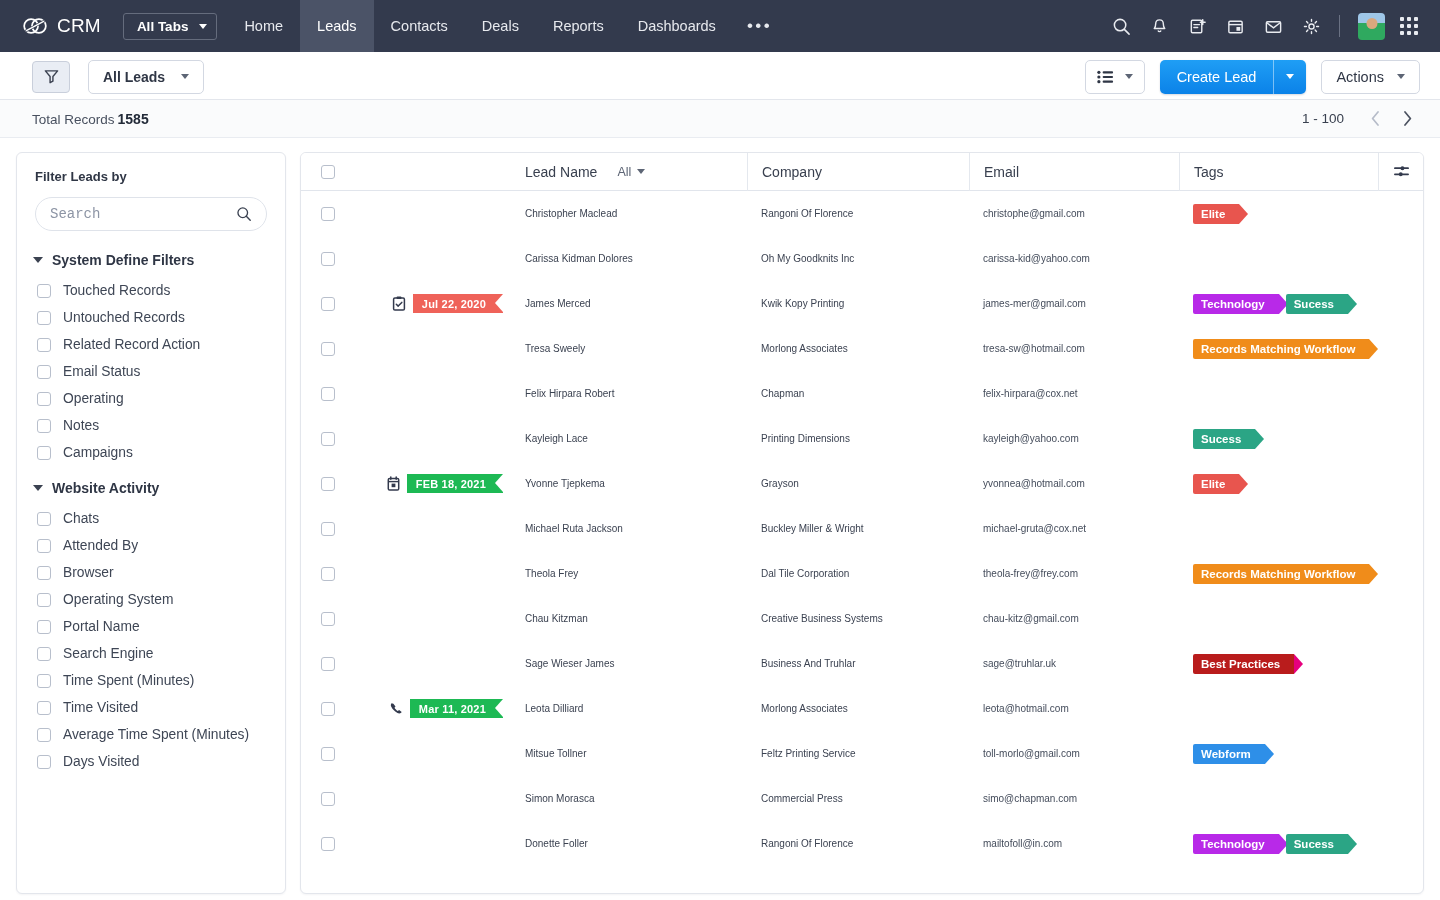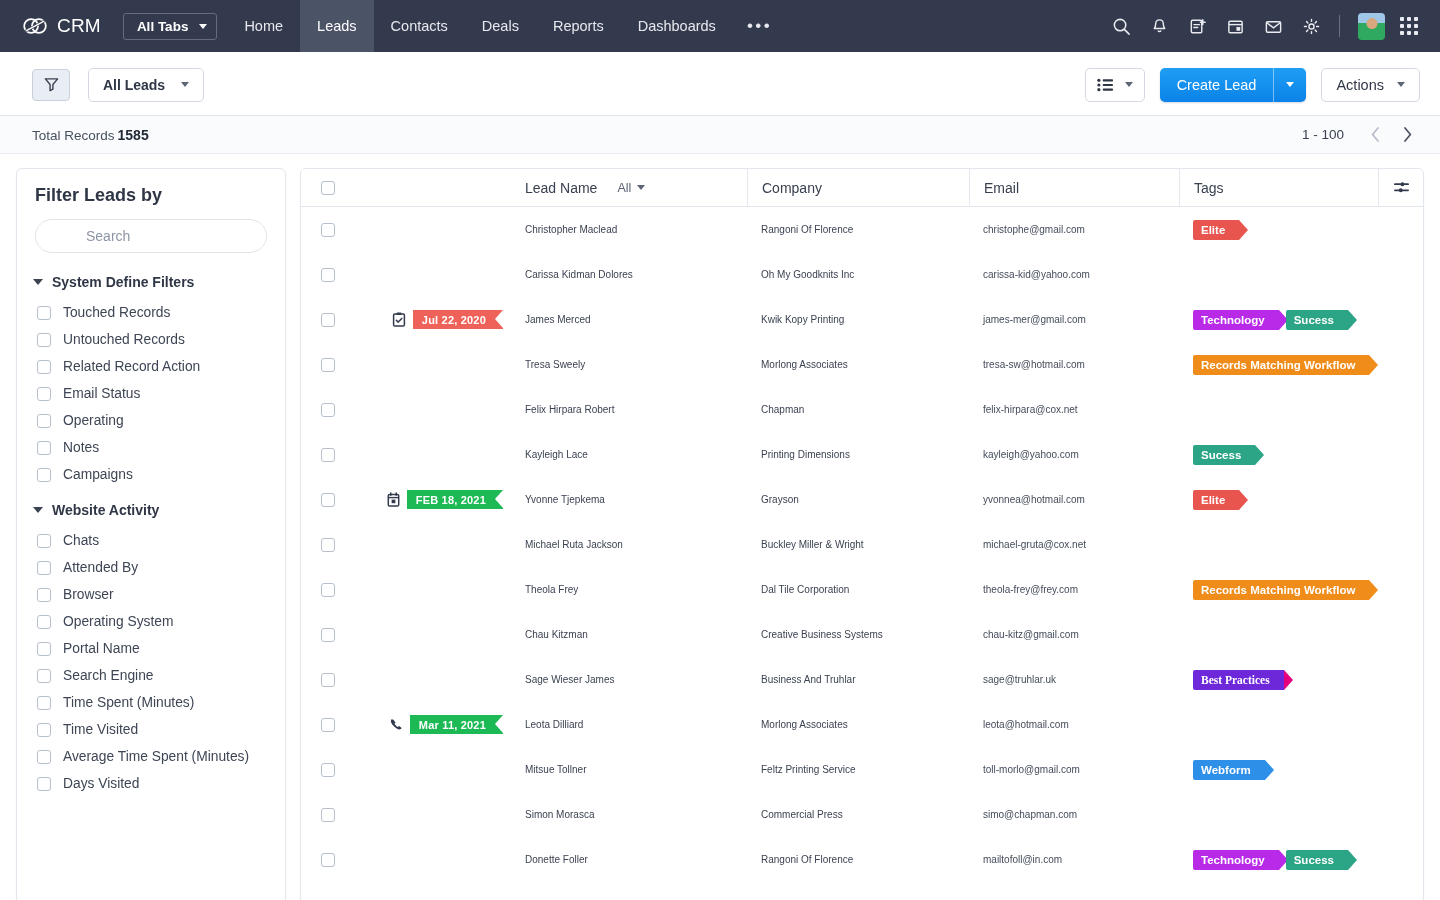--- a/index.html
+++ b/index.html
@@ -56,21 +56,21 @@
     transform: translateX(-50%);
     width: 11px; height: 11px; border-radius: 50%; background: #d9a87e;
   }
   .grid9 { display: grid; grid-template-columns: repeat(3,4px);
            grid-template-rows: repeat(3,4px); gap: 3px;
            margin: 0 8px 0 6px; cursor: pointer; }
   .grid9 i { background: #e9ebf0; border-radius: 1px; display: block; }
 
   
   .toolbar {
-    height: 64px; background: #fff; border-bottom: 1px solid #e3e6ec;
+    height: 48px; background: #fff; border-bottom: 1px solid #e3e6ec;
     display: flex; align-items: center; padding: 2px 20px 0 32px;
   }
   .funnel-btn {
     width: 38px; height: 32px; border: 1px solid #c9cfdb; border-radius: 4px;
     background: #e9edf4; display: flex; align-items: center;
     justify-content: center; cursor: pointer;
   }
   .view-select {
     margin-left: 18px; height: 34px; min-width: 116px;
     border: 1px solid #d3d8e2; border-radius: 5px; background: #fff;
@@ -120,30 +120,30 @@
   .body { display: flex; padding: 14px 16px 0 16px; gap: 14px;
           height: calc(900px - 52px - 54px - 38px); }
 
   
   .sidebar {
     width: 270px; flex: none; background: #fff;
     border: 1px solid #e3e6ec; border-radius: 6px;
     padding: 16px 0 0 0; overflow: hidden;
     box-shadow: 0 1px 2px rgba(30,40,70,.05);
   }
-  .side-title { font-size: 18px; font-weight: bold; color: #2f3645;
+  .side-title { font-size: 13px; font-weight: bold; color: #2f3645;
                 padding: 0 18px 13px 18px; }
   .search-wrap { padding: 0 18px 16px 18px; }
   .search-box {
     height: 34px; border: 1px solid #dfe3ea; border-radius: 18px;
     display: flex; align-items: center; padding: 0 14px;
   }
   .search-box input {
     flex: 1; border: none; outline: none; font-size: 14px;
-    color: #2f3645; font-family: Liberation Sans, sans-serif; background: transparent; margin-left: 36px;
+    color: #2f3645; font-family: Liberation Mono, monospace; background: transparent;
   }
   .search-box input::placeholder { color: #8d95a5; }
   .sec-head {
     display: flex; align-items: center; gap: 9px;
     padding: 5px 18px 9px 16px; cursor: pointer;
   }
   .sec-head span { font-size: 14px; font-weight: bold; color: #2f3645; }
   .tri { width: 0; height: 0; border-left: 5px solid transparent;
          border-right: 5px solid transparent; border-top: 6px solid #3b4251; }
   .fitem { display: flex; align-items: center; gap: 12px;
@@ -635,21 +635,21 @@
         </div>
         <div class="trow">
           <div class="c-check">
             <div class="cbx"></div>
           </div>
           <div class="c-badge ribbon-wrap"></div>
           <div class="c-name cell">Sage Wieser James</div>
           <div class="c-comp cell">Business And Truhlar</div>
           <div class="c-mail cell email">sage@truhlar.uk</div>
           <div class="c-tags tags">
-            <span class="tag" style="background: #6d28d9; color: rgb(230, 0, 126); font-family: Liberation Serif, serif;">
+            <span class="tag" style="background: #b91c1c; color: rgb(230, 0, 126);">
               <span style="color: rgb(255, 255, 255); position: relative; z-index: 1;">Best Practices</span>
             </span>
           </div>
           <div style="width: 45px; flex: 0 0 auto;"></div>
         </div>
         <div class="trow">
           <div class="c-check">
             <div class="cbx"></div>
           </div>
           <div class="c-badge ribbon-wrap">

